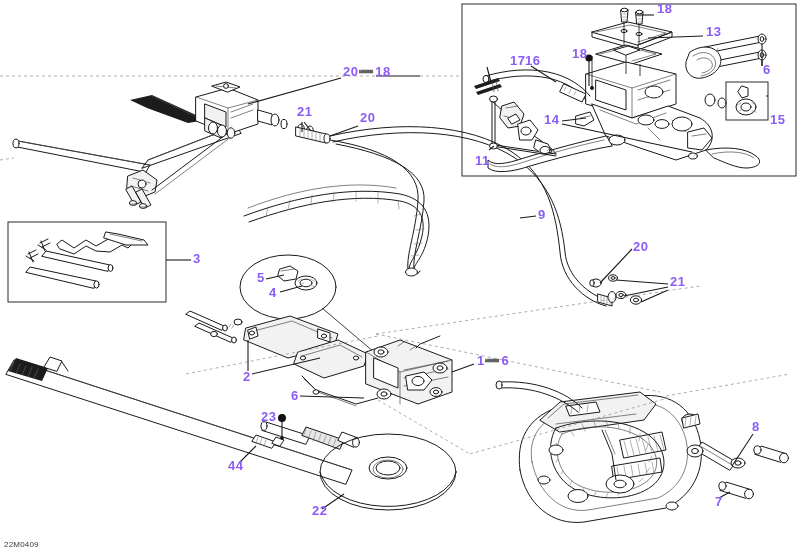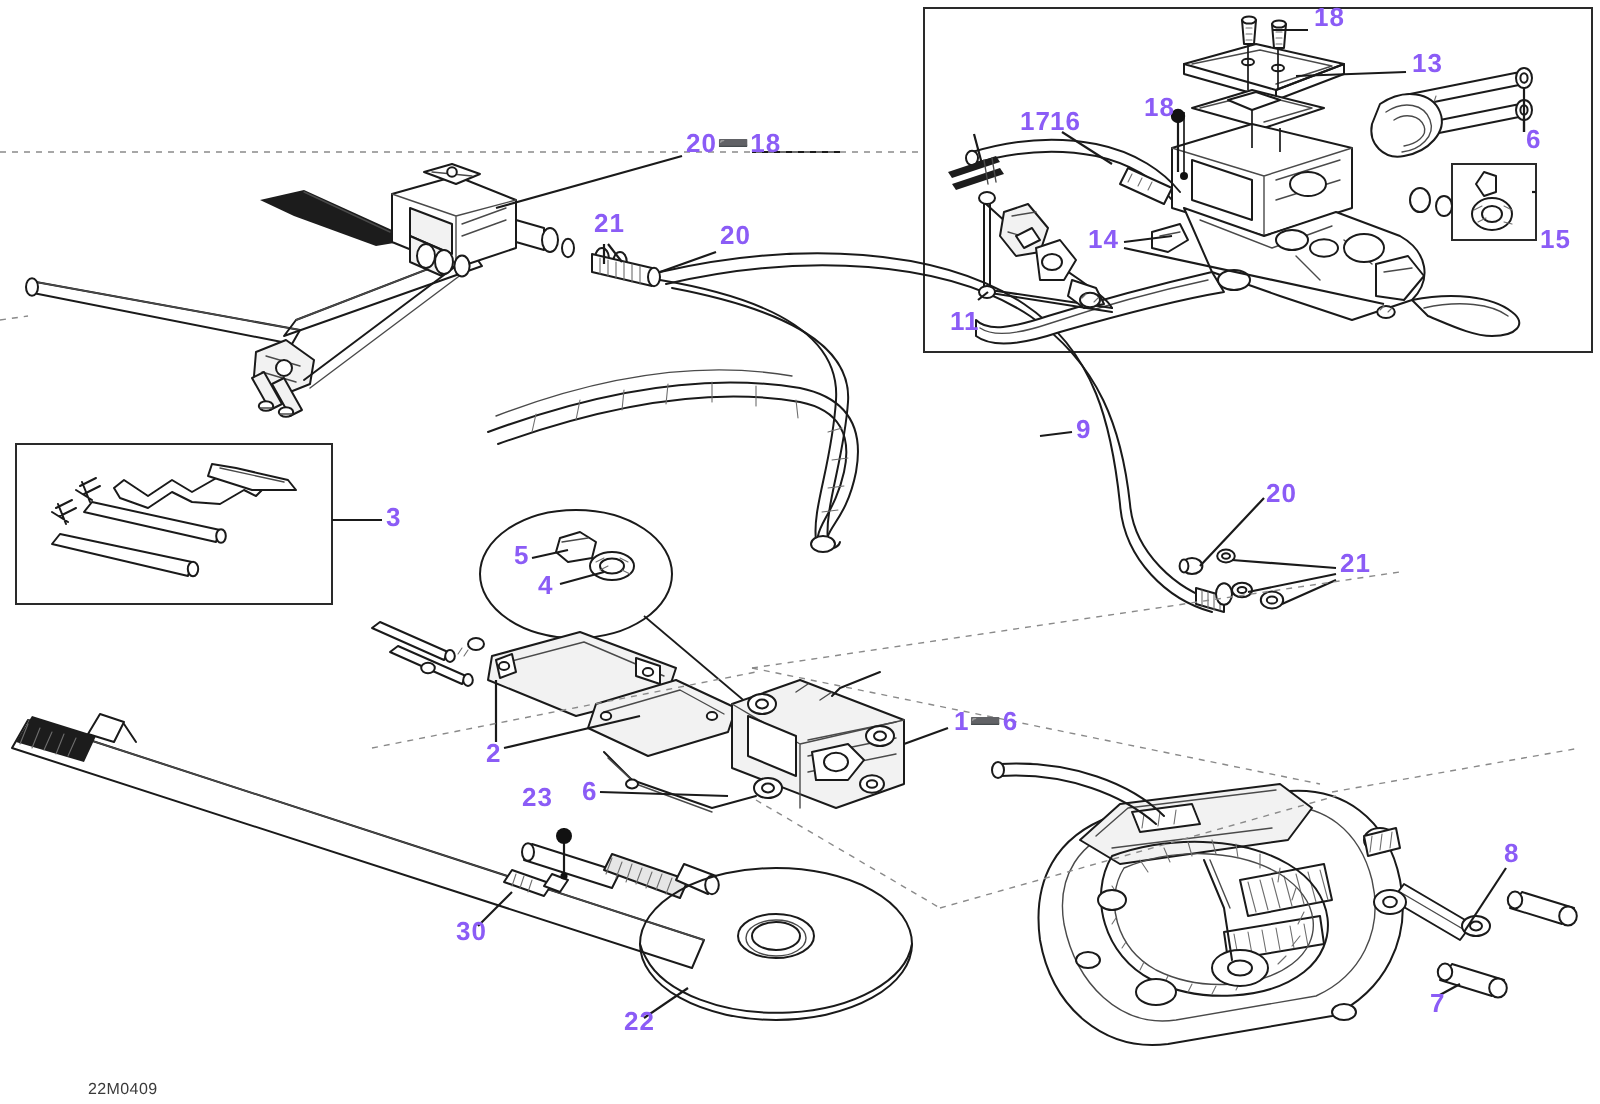--- a/index.html
+++ b/index.html
@@ -33,21 +33,20 @@
   }
   .watermark{
     position:absolute;
     left:4px;
     bottom:3px;
     font-family:"Liberation Sans", sans-serif;
     font-size:8px;
     color:#3a3a3a;
     letter-spacing:0.2px;
     white-space:nowrap;
-    margin-left:40px;
   }
 </style>
 </head>
 <body>
 
 <div id="diagram-root">
 
   <svg id="diagram-svg" viewBox="0 0 800 552">
     <defs>
       <style>
@@ -491,21 +490,21 @@
   <div class="callout" style="left:475px;top:154px;">11</div>
   <div class="callout" style="left:538px;top:208px;">9</div>
   <div class="callout" style="left:633px;top:240px;">20</div>
   <div class="callout" style="left:670px;top:275px;">21</div>
   <div class="callout" style="left:193px;top:252px;">3</div>
   <div class="callout" style="left:257px;top:271px;">5</div>
   <div class="callout" style="left:269px;top:286px;">4</div>
   <div class="callout" style="left:243px;top:370px;">2</div>
   <div class="callout" style="left:291px;top:389px;">6</div>
   <div class="callout" style="left:477px;top:354px;">1➖6</div>
-  <div class="callout" style="left:261px;top:392px;">23</div>
-  <div class="callout" style="left:228px;top:459px;">30</div>
+  <div class="callout" style="left:261px;top:410px;">23</div>
+  <div class="callout" style="left:228px;top:459px;">44</div>
   <div class="callout" style="left:312px;top:504px;">22</div>
   <div class="callout" style="left:752px;top:420px;">8</div>
   <div class="callout" style="left:715px;top:495px;">7</div>
 
   <div class="watermark">22M0409</div>
 
 </div>
 
 </body></html>

